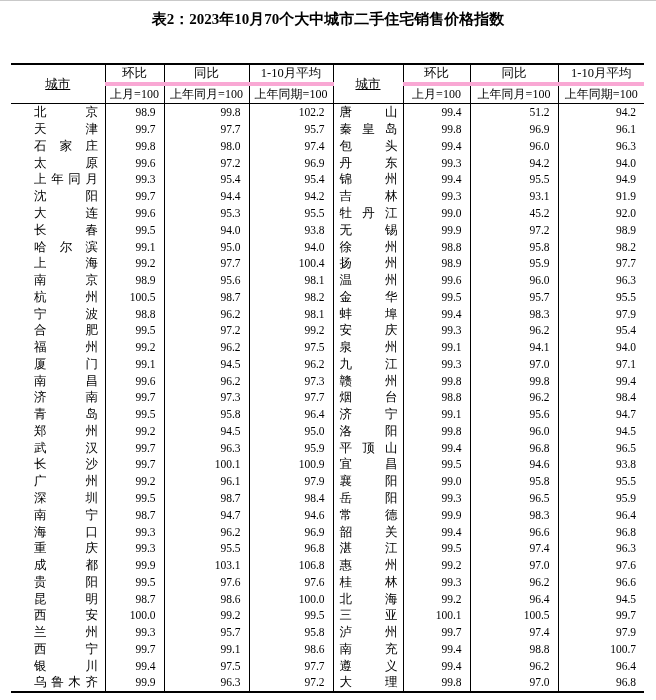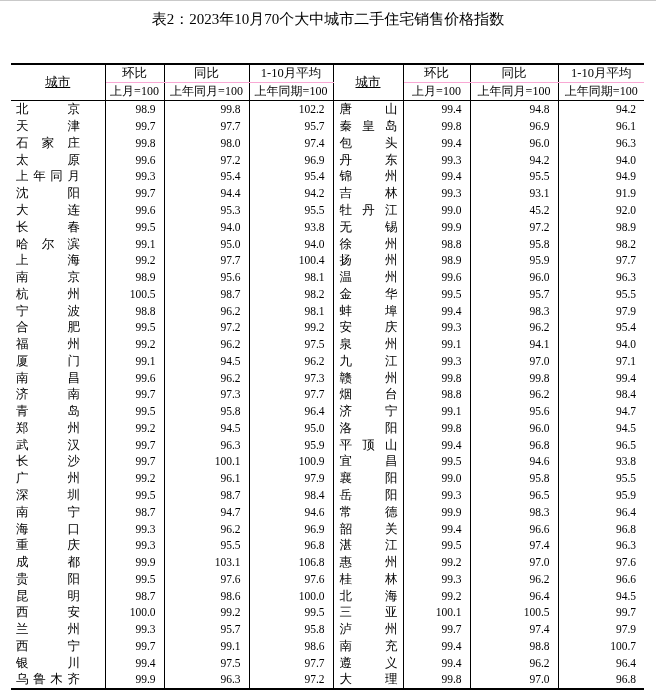--- a/index.html
+++ b/index.html
@@ -15,21 +15,21 @@
     box-sizing: border-box;
     border-top: 1px solid #c9c9c9;
     font-family: "Liberation Serif", "DejaVu Serif", serif;
     color: #000000;
     overflow: hidden;
   }
   .title {
     margin: 8px 0 0 0;
     font-size: 15px;
     line-height: 21px;
-    font-weight: normal;
+    font-weight: bold;
     text-align: center;
   }
   table.idx {
     border-collapse: collapse;
     table-layout: fixed;
     width: 633px;
     margin: 33px 0 0 11px;
     border-top: 2.6px solid #000000;
     border-bottom: 2.2px solid #000000;
   }
@@ -40,37 +40,37 @@
     vertical-align: middle;
     overflow: hidden;
     white-space: nowrap;
   }
   .br { border-right: 1px solid #000000; }
   thead th {
     font-size: 12.5px;
     height: 17px;
     text-align: center;
   }
-  th.col-h  { border-bottom: 1px solid #f9a8d4; }
+  th.col-h  { border-bottom: 4px solid #f9a8d4; }
   th.city-h { border-bottom: 1.4px solid #000000; text-decoration: underline; }
   th.sub-h  { border-bottom: 1.4px solid #000000; font-size: 12px; margin-left: 11px; }
   tbody td { height: 16.77px; }
   td.num {
     text-align: right;
     padding-right: 8px;
     font-size: 11.5px;
   }
   td.city { font-size: 12.5px; }
   .city-name {
     display: inline-block;
     text-align: justify;
     text-align-last: justify;
     line-height: 16px;
   }
-  td.half-l .city-name { margin-left: 5px; width: 64px; }
+  td.half-l .city-name { margin-left: 23px; width: 64px; }
   td.half-r .city-name { margin-left: 6px;  width: 58px; }
 </style>
 </head>
 <body>
 
 <div class="page">
   <div class="title">表2：2023年10月70个大中城市二手住宅销售价格指数</div>
 
   <table class="idx">
     <colgroup>
@@ -104,21 +104,21 @@
       </tr>
     </thead>
     <tbody id="table-body">
         <tr>
           <td class="city br half-l"><span class="city-name">北京</span></td>
           <td class="num br">98.9</td>
           <td class="num br">99.8</td>
           <td class="num br">102.2</td>
           <td class="city br half-r"><span class="city-name">唐山</span></td>
           <td class="num br">99.4</td>
-          <td class="num br">94.8</td>
+          <td class="num br">51.2</td>
           <td class="num">94.2</td>
         </tr>
         <tr>
           <td class="city br half-l"><span class="city-name">天津</span></td>
           <td class="num br">99.7</td>
           <td class="num br">97.7</td>
           <td class="num br">95.7</td>
           <td class="city br half-r"><span class="city-name">秦皇岛</span></td>
           <td class="num br">99.8</td>
           <td class="num br">96.9</td>

